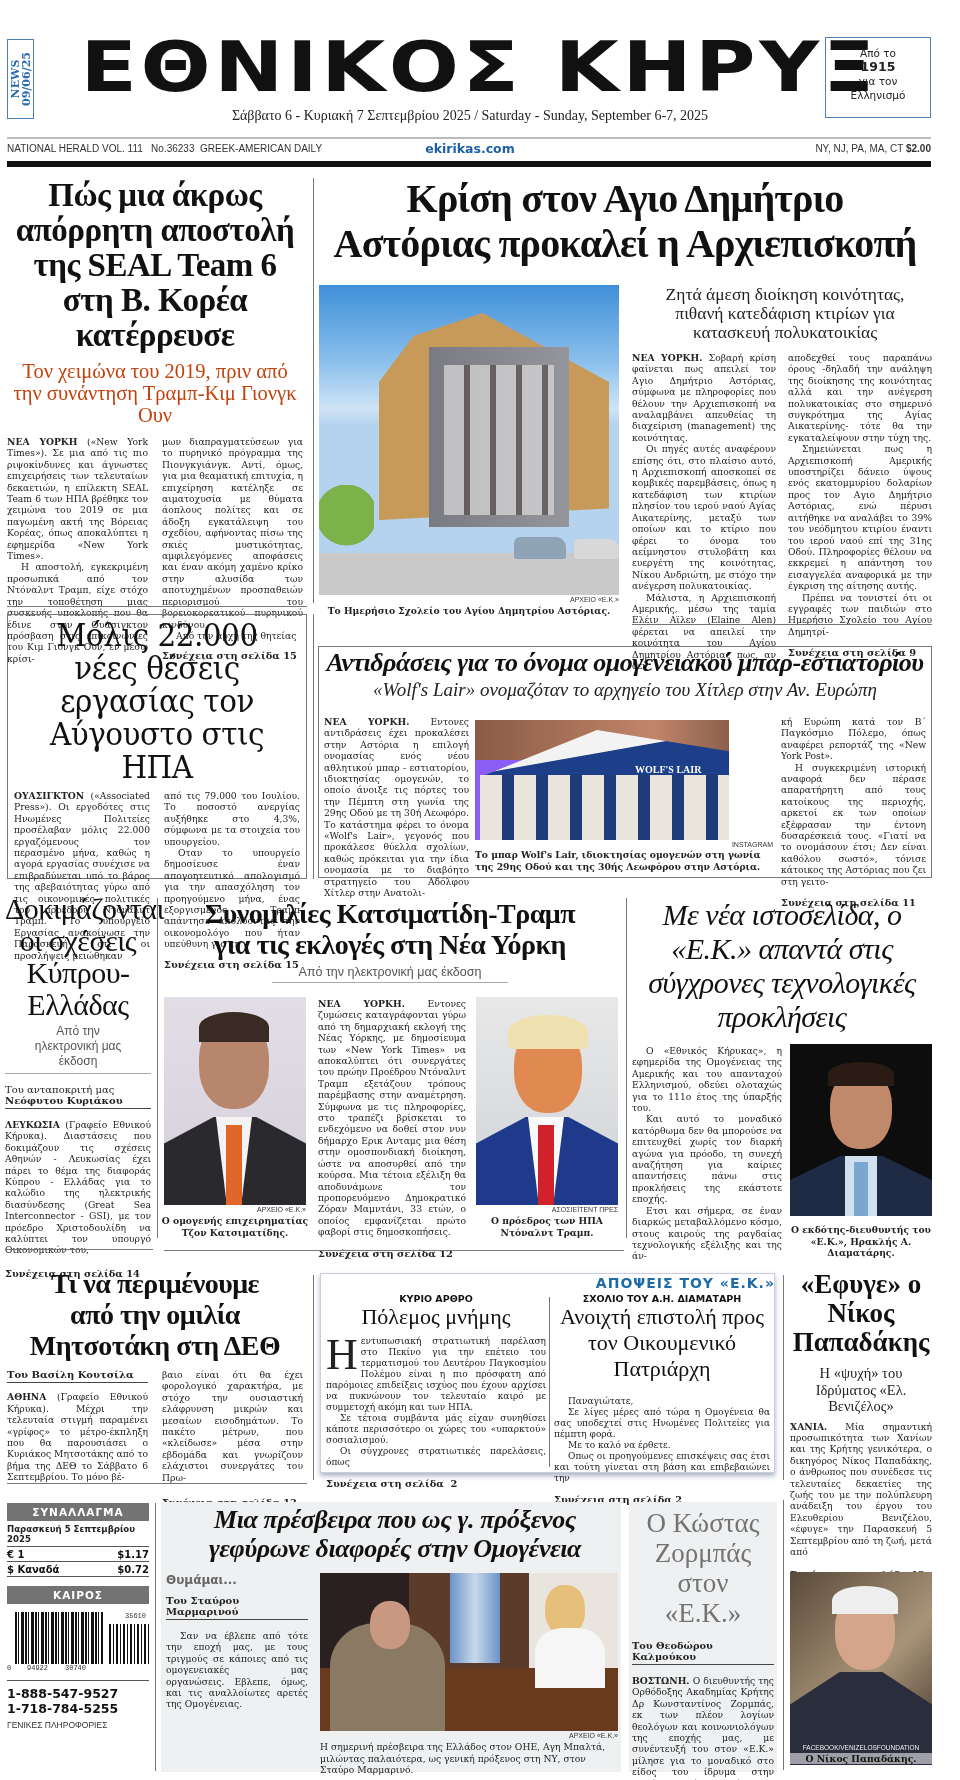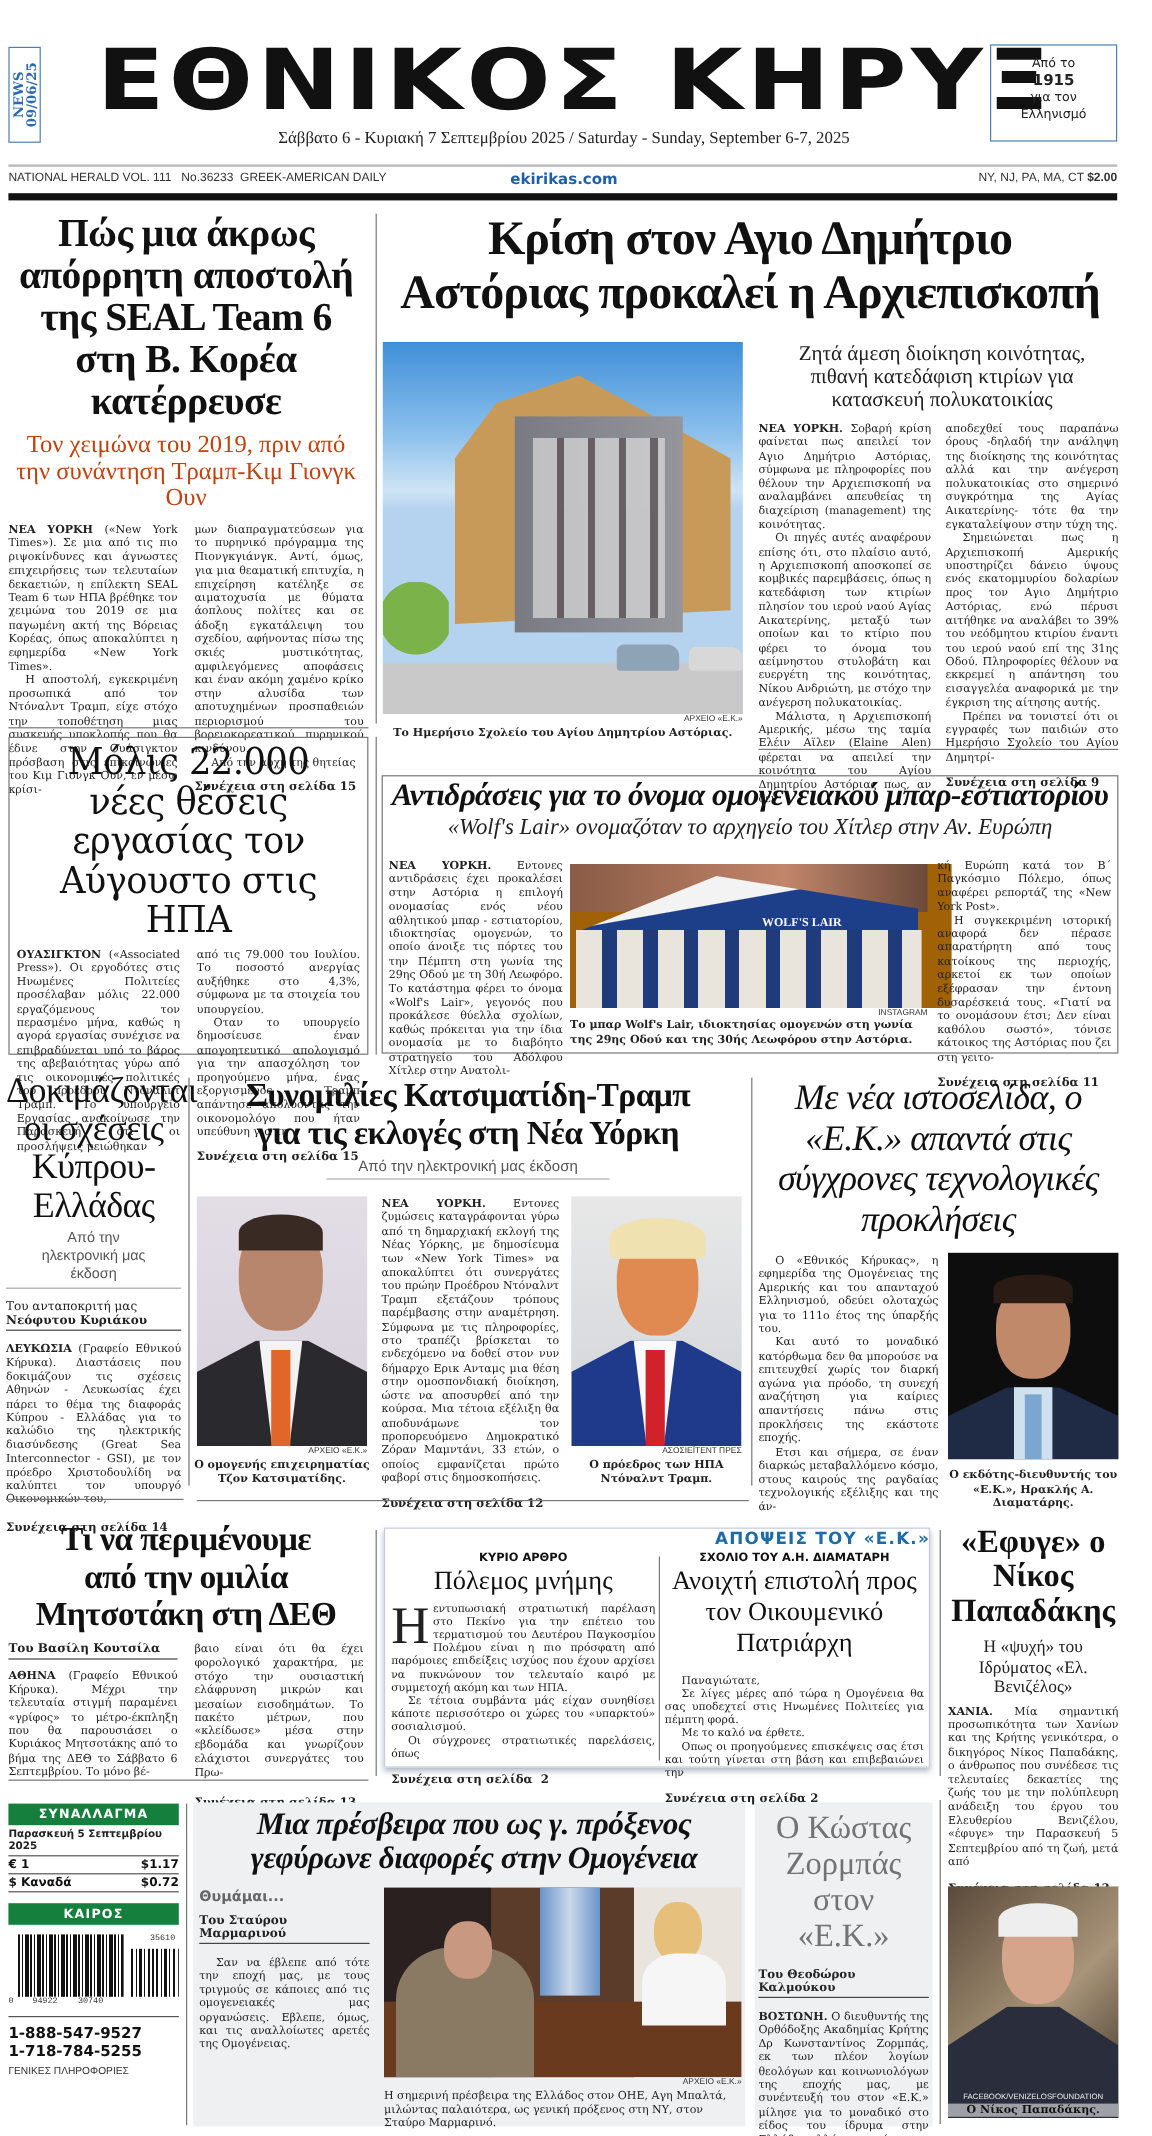--- a/index.html
+++ b/index.html
@@ -17,21 +17,21 @@
 .vr{position:absolute;width:1px;background:#777}
 .hr{position:absolute;height:1px;background:#777}
 .cols2{display:flex;gap:12px}
 .cols2>div{flex:1}
 .byline{font-family:"DejaVu Serif",serif;font-weight:bold;font-size:10px;color:#222;border-bottom:1px solid #444;padding-bottom:2px;text-decoration:underline}
 
 .photo{position:absolute;overflow:hidden}
 
 .mast{font-family:"DejaVu Sans",sans-serif;font-weight:bold;font-size:70px;letter-spacing:3px;color:#111;transform:scaleX(1.18);transform-origin:center top;white-space:nowrap}
 .blue-box{border:1.5px solid #4a7fb5}
-.blue-head{background:#15803d;color:#fff;font-family:"DejaVu Sans",sans-serif;font-weight:bold;text-align:center;letter-spacing:1px}
+.blue-head{background:#737373;color:#fff;font-family:"DejaVu Sans",sans-serif;font-weight:bold;text-align:center;letter-spacing:1px}
 </style>
 </head>
 <body>
 
 <div class="abs blue-box" style="left:7px;top:39px;width:27px;height:80px;display:flex;align-items:center;justify-content:center;">
   <div style="transform:rotate(-90deg);white-space:nowrap;text-align:center;font-family:'DejaVu Serif',serif;font-weight:bold;color:#2d6bb0;font-size:11px;line-height:11px;">
     <div>NEWS</div>
     <div>09/06/25</div>
   </div>
 </div>
@@ -124,21 +124,21 @@
   </div>
 </div>
 <div class="vr" style="left:313px;top:614px;height:265px;"></div>
 
 <div class="abs" style="left:318px;top:646px;width:614px;height:232px;border:1px solid #777;"></div>
 <div class="abs" style="left:320px;top:648px;width:610px;text-align:center;font-family:'Liberation Serif',serif;font-style:italic;font-weight:bold;font-size:26px;line-height:30px;color:#111;letter-spacing:-0.5px;">Αντιδράσεις για το όνομα ομογενειακού μπαρ-εστιατορίου</div>
 <div class="abs" style="left:320px;top:679px;width:610px;text-align:center;font-family:'Liberation Serif',serif;font-style:italic;font-size:19px;line-height:22px;color:#222;">«Wolf's Lair» ονομαζόταν το αρχηγείο του Χίτλερ στην Αν. Ευρώπη</div>
 <div class="abs body-text" style="left:324px;top:716px;width:145px;">
   <p class="first"><b>ΝΕΑ ΥΟΡΚΗ.</b><span> Εντονες αντιδράσεις έχει προκαλέσει στην Αστόρια η επιλογή ονομασίας ενός νέου αθλητικού μπαρ - εστιατορίου, ιδιοκτησίας ομογενών, το οποίο άνοιξε τις πόρτες του την Πέμπτη στη γωνία της 29ης Οδού με τη 30ή Λεωφόρο. Το κατάστημα φέρει το όνομα «Wolf's Lair», γεγονός που προκάλεσε θύελλα σχολίων, καθώς πρόκειται για την ίδια ονομασία με το διαβόητο στρατηγείο του Αδόλφου Χίτλερ στην Ανατολι-</span></p>
 </div>
-<div class="photo" style="left:475px;top:720px;width:318px;height:120px;background:#a16207;padding-left:25px;">
+<div class="photo" style="left:475px;top:720px;width:254px;height:120px;background:#8b5cf6;padding-left:25px;">
   <div class="abs" style="left:0;top:0;width:298px;height:40px;background:linear-gradient(90deg,#8a5b45,#c1856a 60%,#6b4a3a);"></div>
   <div class="abs" style="left:10px;top:10px;width:280px;height:45px;background:linear-gradient(170deg,#f3f3f3 0 45%,#1d3f8a 46%);clip-path:polygon(0 100%,40% 0,100% 60%,100% 100%);"></div>
   <div class="abs" style="left:160px;top:44px;font-family:'Liberation Serif',serif;font-weight:bold;color:#fff;font-size:10px;">WOLF'S LAIR</div>
   <div class="abs" style="left:5px;top:55px;width:288px;height:65px;background:repeating-linear-gradient(90deg,#eae5dc 0 22px,#1f3b7a 22px 34px);"></div>
 </div>
 <div class="credit abs" style="left:475px;top:841px;width:298px;">INSTAGRAM</div>
 <div class="caption abs" style="left:475px;top:849px;width:298px;text-align:left;">Το μπαρ Wolf's Lair, ιδιοκτησίας ομογενών στη γωνία της 29ης Οδού και της 30ής Λεωφόρου στην Αστόρια.</div>
 <div class="abs body-text" style="left:781px;top:716px;width:145px;">
   <p class="first">κή Ευρώπη κατά τον Β΄ Παγκόσμιο Πόλεμο, όπως αναφέρει ρεπορτάζ της «New York Post».</p>
   <p>Η συγκεκριμένη ιστορική αναφορά δεν πέρασε απαρατήρητη από τους κατοίκους της περιοχής, αρκετοί εκ των οποίων εξέφρασαν την έντονη δυσαρέσκειά τους. «Γιατί να το ονομάσουν έτσι; Δεν είναι καθόλου σωστό», τόνισε κάτοικος της Αστόριας που ζει στη γειτο-</p>

